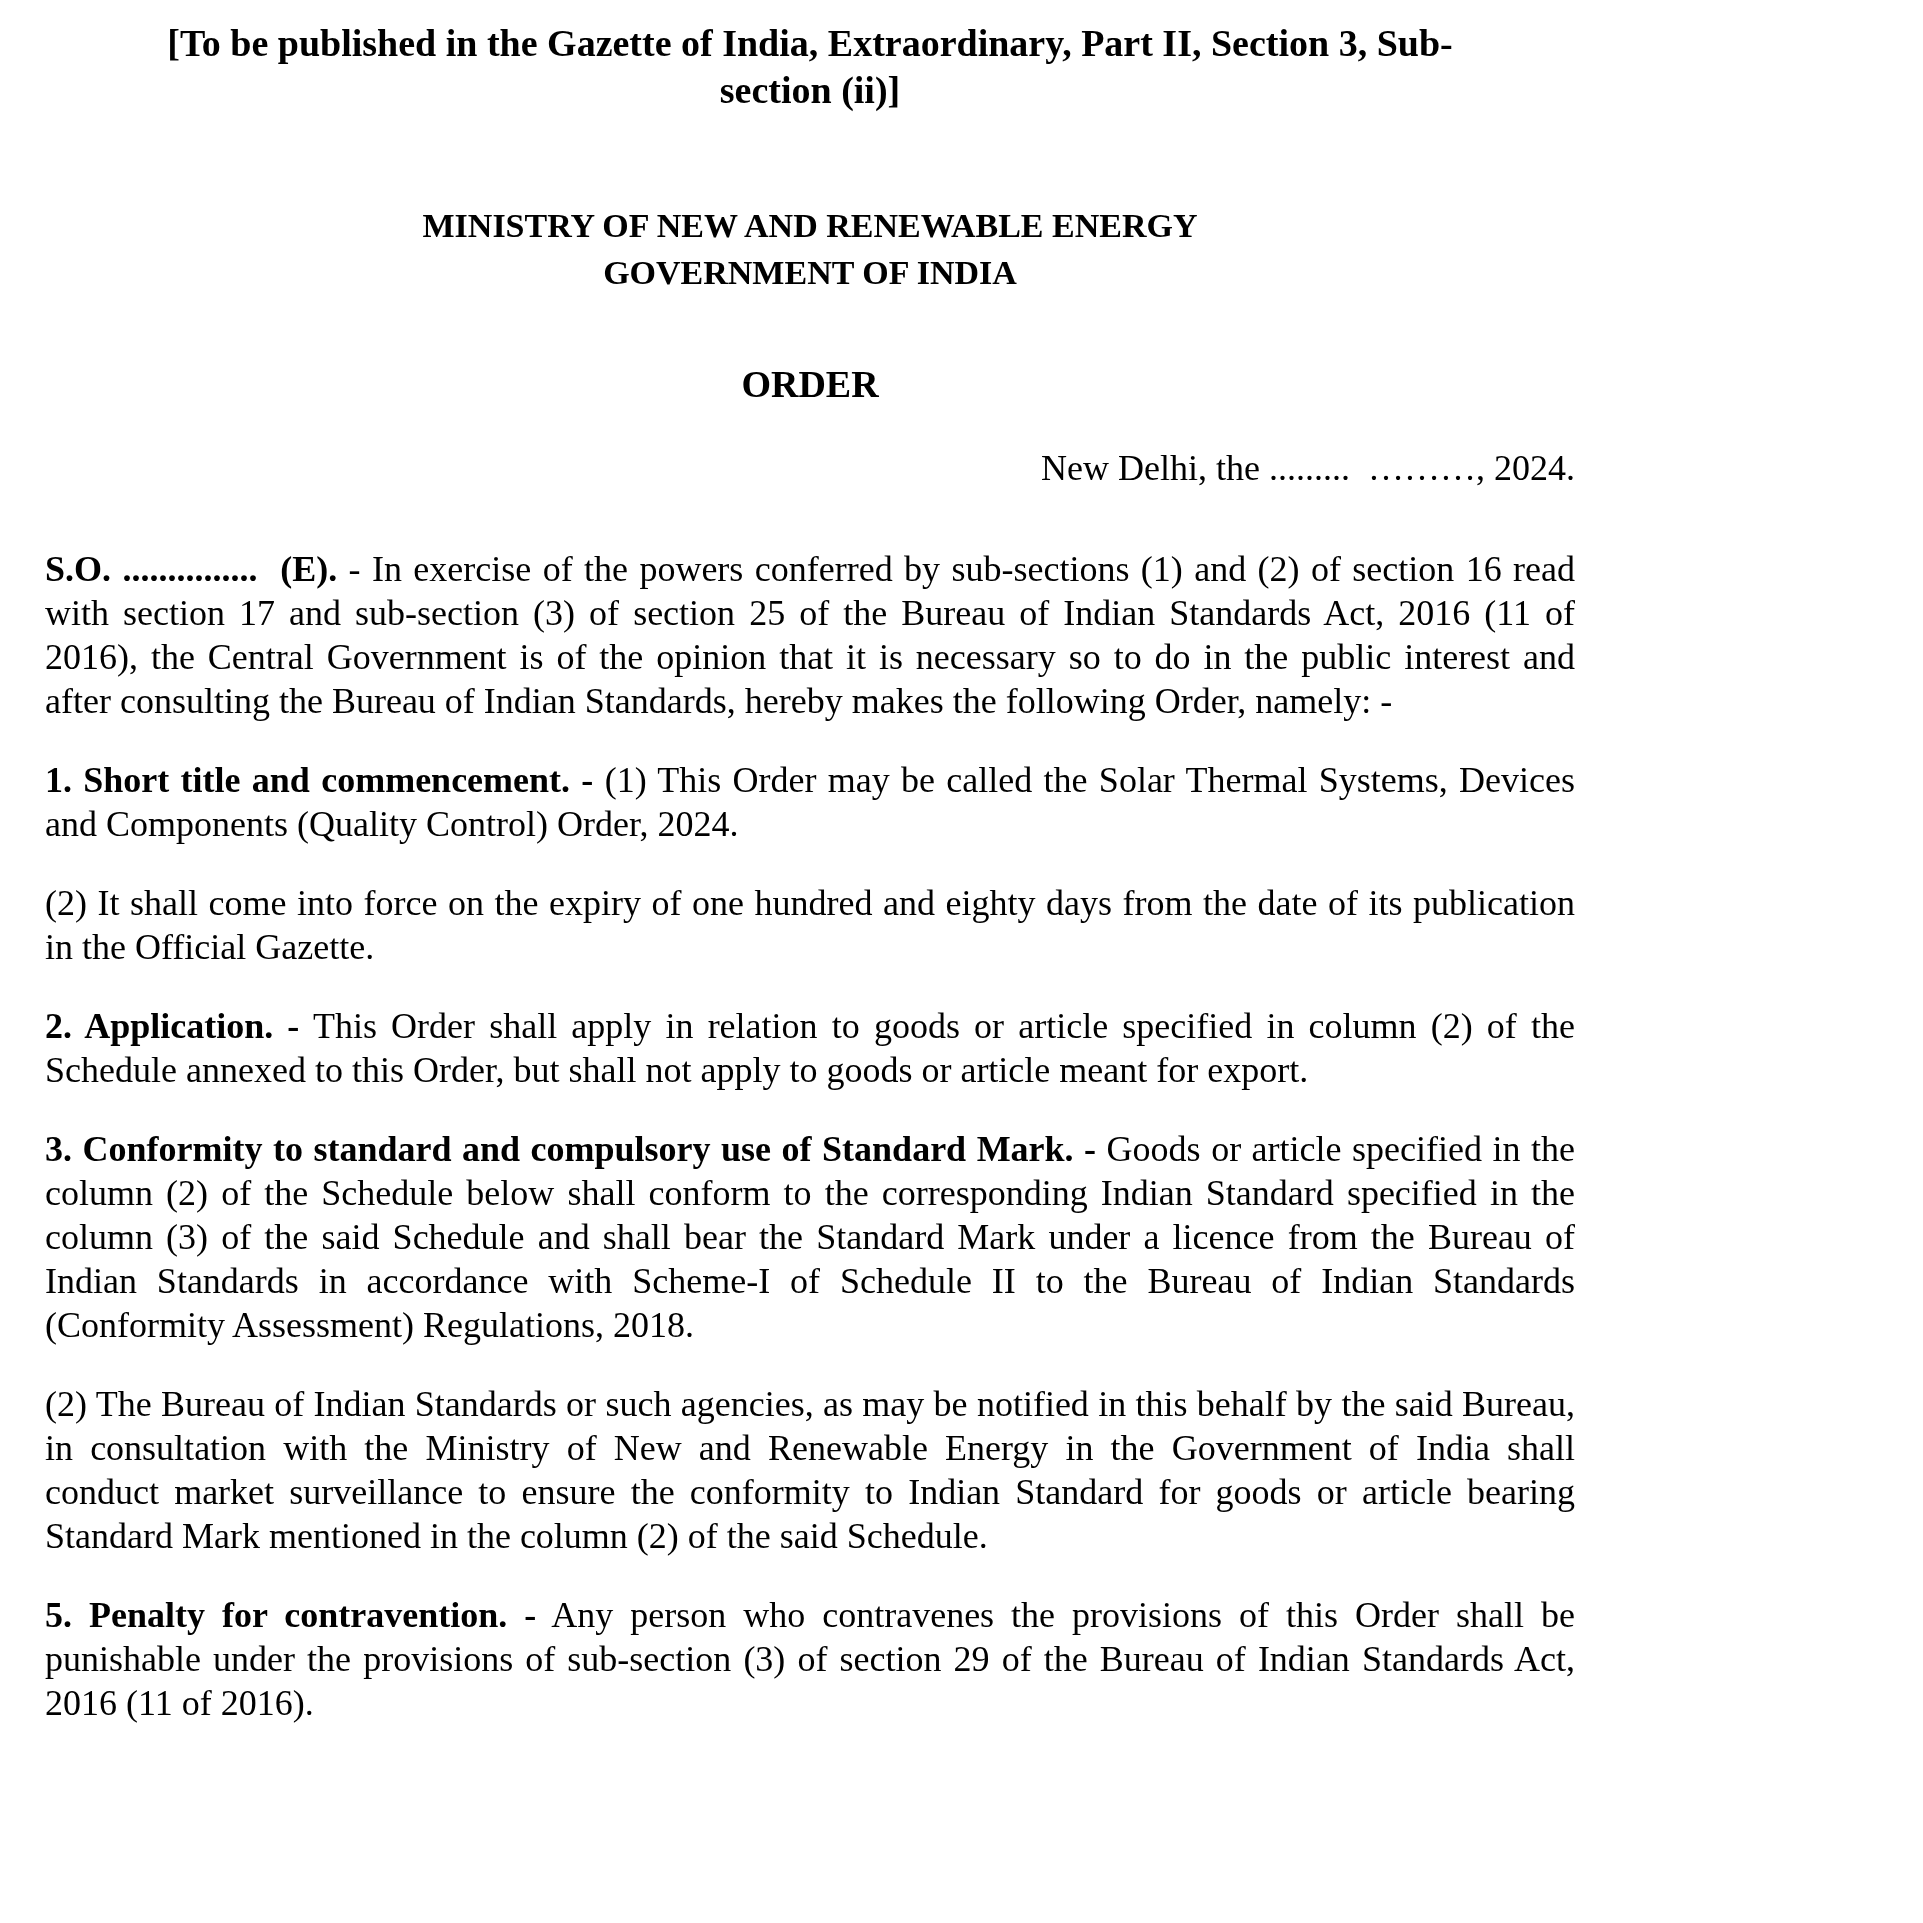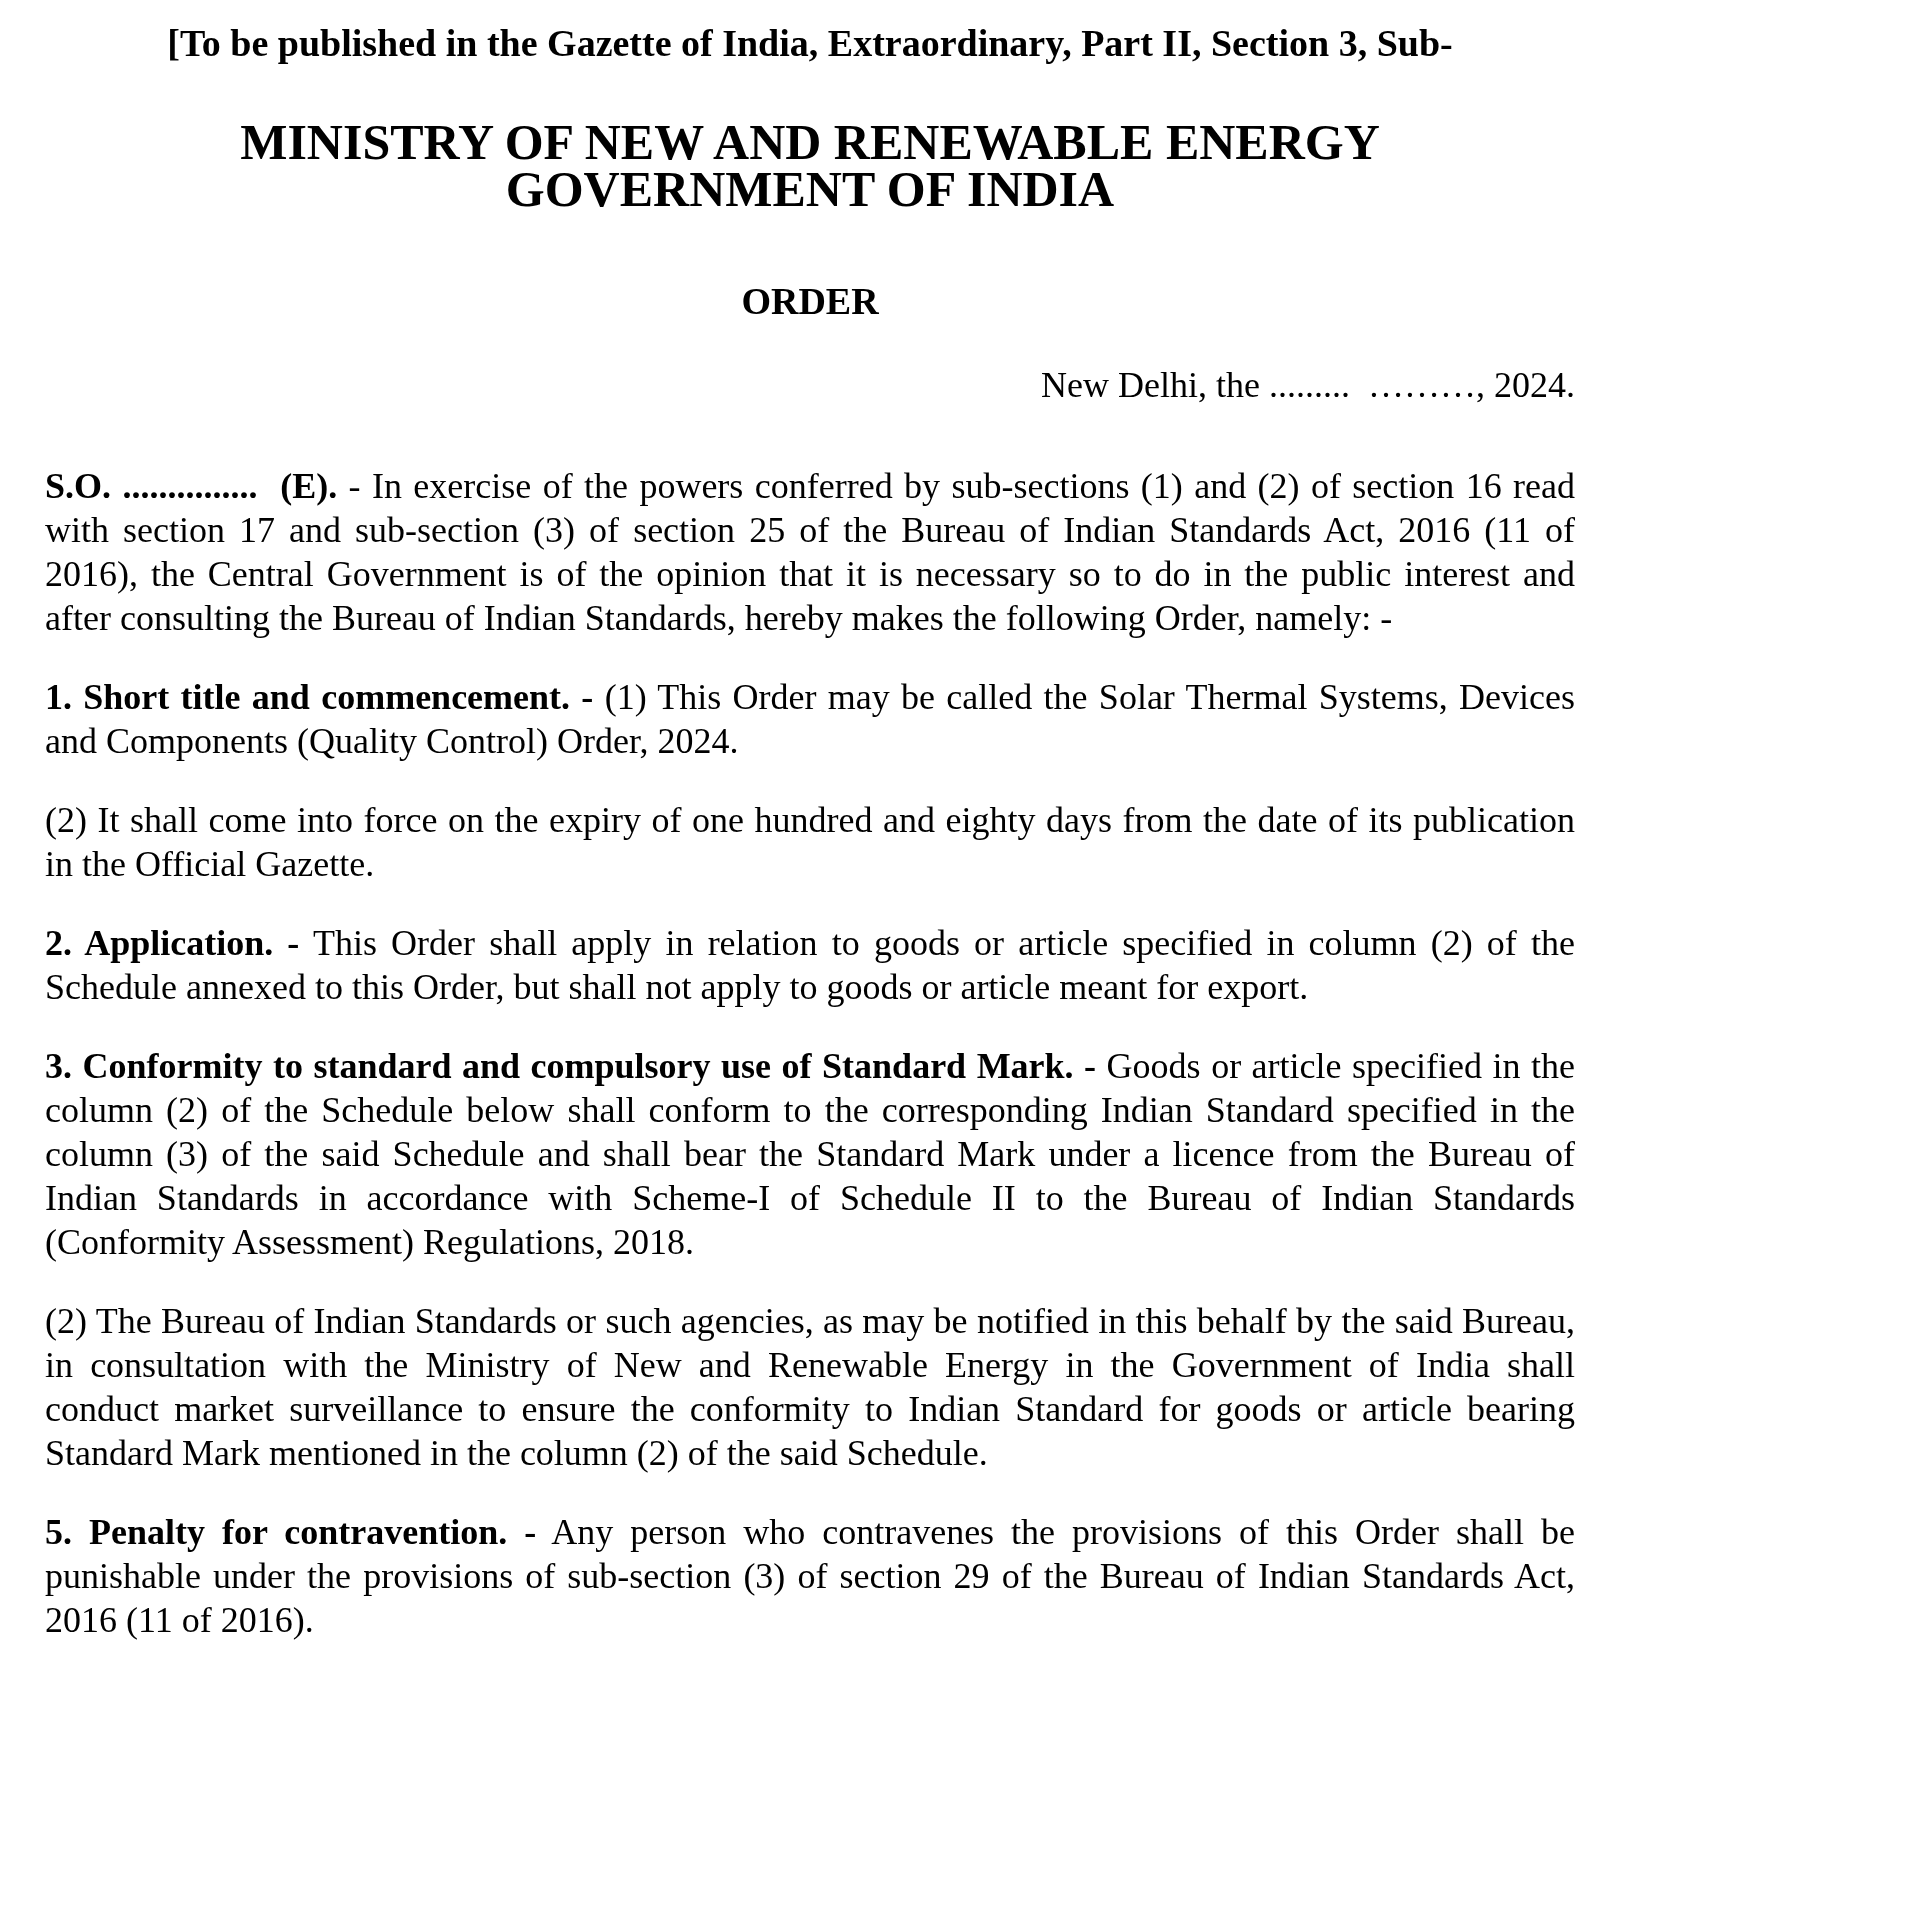--- a/index.html
+++ b/index.html
@@ -23,22 +23,22 @@
   .center-bold {
     text-align: center;
     font-weight: bold;
   }
   .gazette-note {
     font-size: 38px;
     line-height: 47px;
   }
   .gazette-note p { margin: 0; }
   .ministry-block {
-    margin-top: 52px;
-    font-size: 50px;
+    margin-top: 88px;
+    font-size: 34px;
     line-height: 47px;
   }
   .ministry-block p { margin: 0; }
   .order-heading {
     margin-top: 65px;
     font-size: 38px;
     line-height: 47px;
   }
   .dateline {
     margin-top: 38px;
@@ -56,20 +56,21 @@
   }
   .bold { font-weight: bold; }
 </style>
 </head>
 <body>
 
 <div class="page">
 
   <div class="gazette-note center-bold">
     <p>[To be published in the Gazette of India, Extraordinary, Part II, Section 3, Sub-</p>
+    <p>section (ii)]</p>
   </div>
 
   <div class="ministry-block center-bold">
     <p>MINISTRY OF NEW AND RENEWABLE ENERGY</p>
     <p>GOVERNMENT OF INDIA</p>
   </div>
 
   <div class="order-heading center-bold">ORDER</div>
 
   <div class="dateline">New Delhi, the .........  ………, 2024.</div>

